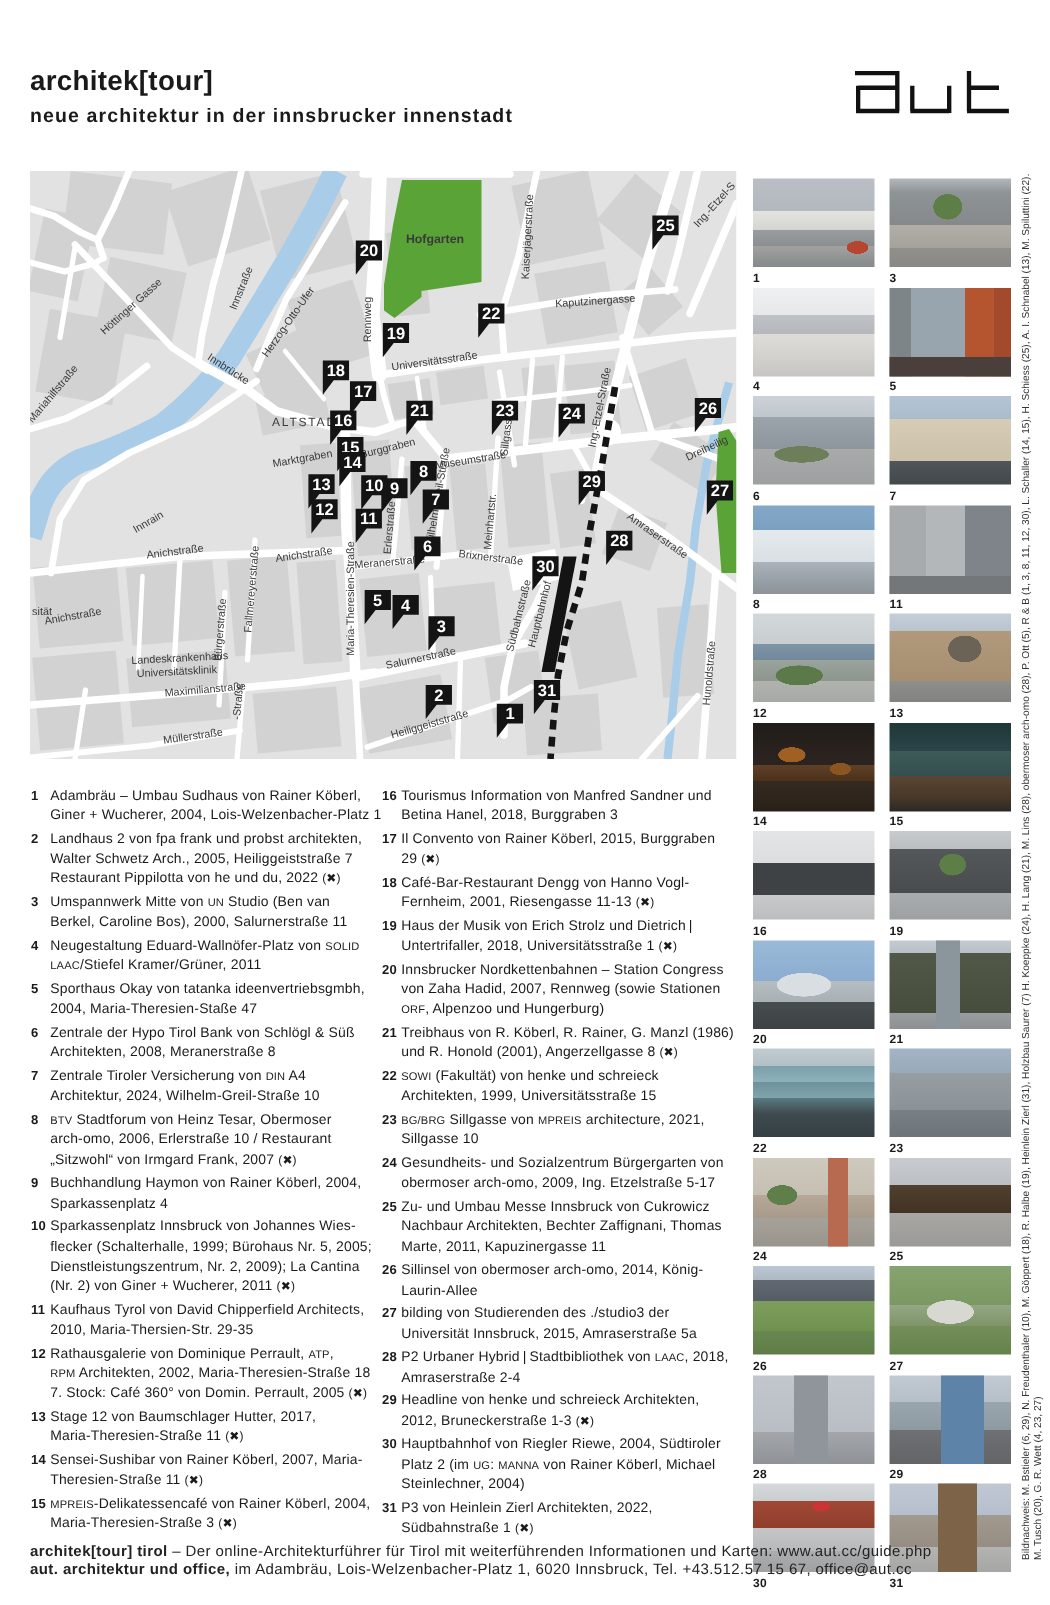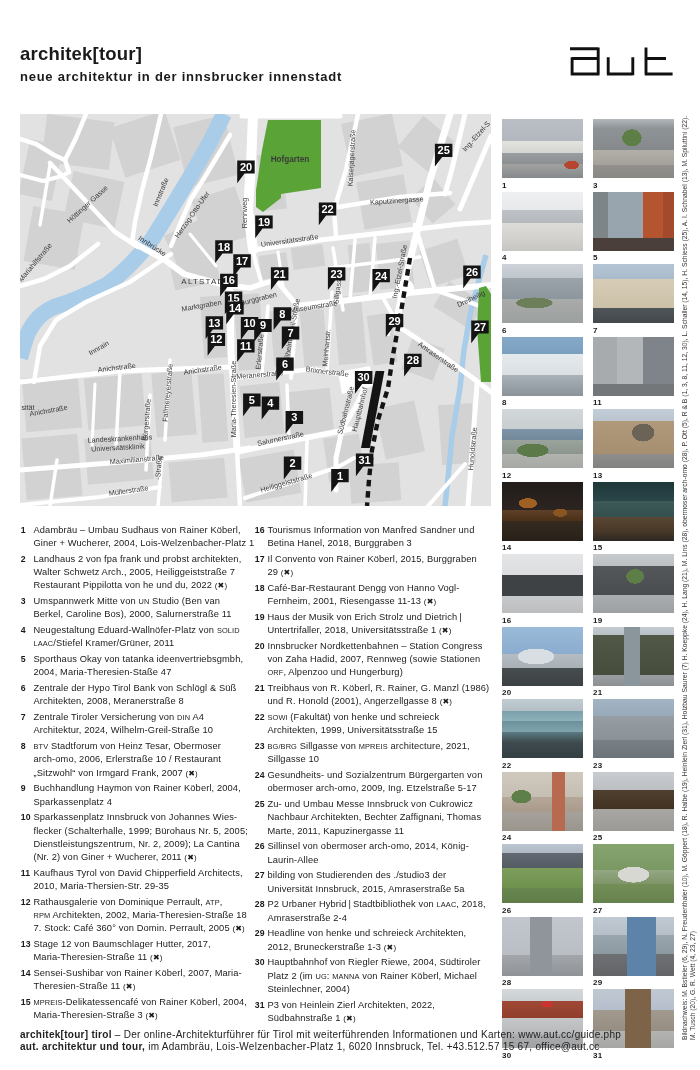--- a/index.html
+++ b/index.html
@@ -339,13 +339,13 @@
 <div class="it"><b>30</b>Hauptbahnhof von Riegler Riewe, 2004, Südtiroler<br>Platz 2 (im <span class="sc">UG</span>: <span class="sc">MANNA</span> von Rainer Köberl, Michael<br>Steinlechner, 2004)</div>
 <div class="it"><b>31</b>P3 von Heinlein Zierl Architekten, 2022,<br>Südbahnstraße 1 <span class="xx">(✖)</span></div>
 </div>
 
 <div class="cred" style="left:680.5px;top:1040px">Bildnachweis: M. Bstieler (6, 29), N. Freudenthaler (10), M. Göppert (18), R. Halbe (19), Heinlein Zierl (31), Holzbau Saurer (7) H. Koeppke (24), H. Lang (21), M. Lins (28), obermoser arch-omo (28), P. Ott (5), R &amp; B (1, 3, 8, 11, 12, 30), L. Schaller (14, 15), H. Schiess (25), A. I. Schnabel (13), M. Spiluttini (22).</div>
 
 <div class="cred" style="left:689px;top:1040px">M. Tusch (20), G. R. Wett (4, 23, 27)</div>
 
 <div class="abs ft" style="top:1029px"><b>architek[tour] tirol</b> – Der online-Architekturführer für Tirol mit weiterführenden Informationen und Karten: www.aut.cc/guide.php</div>
 
-<div class="abs ft" style="top:1040.5px"><b>aut. architektur und tour,</b> im Adambräu, Lois-Welzenbacher-Platz 1, 6020 Innsbruck, Tel. +43.512.57 15 67, office@aut.cc</div>
+<div class="abs ft" style="top:1040.5px"><b>aut. architektur und office,</b> im Adambräu, Lois-Welzenbacher-Platz 1, 6020 Innsbruck, Tel. +43.512.57 15 67, office@aut.cc</div>
 
 </body></html>

